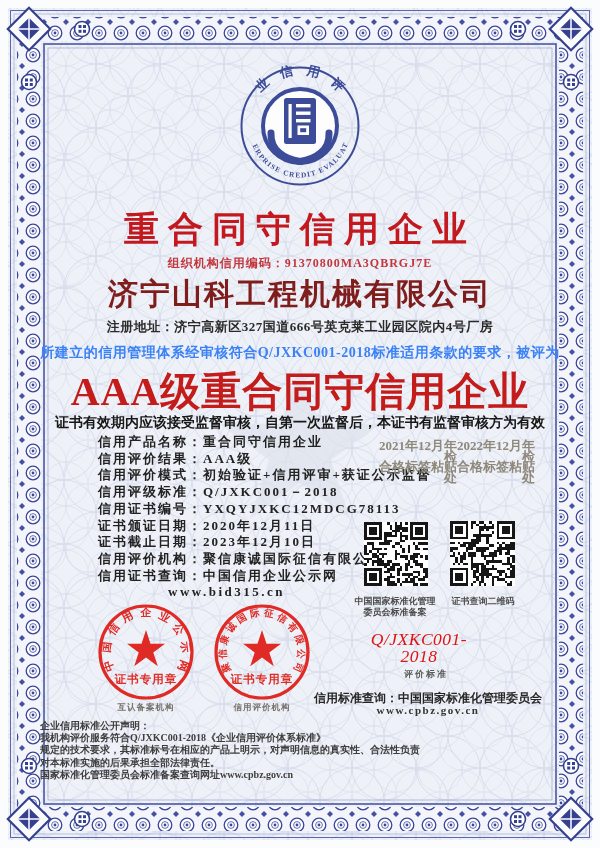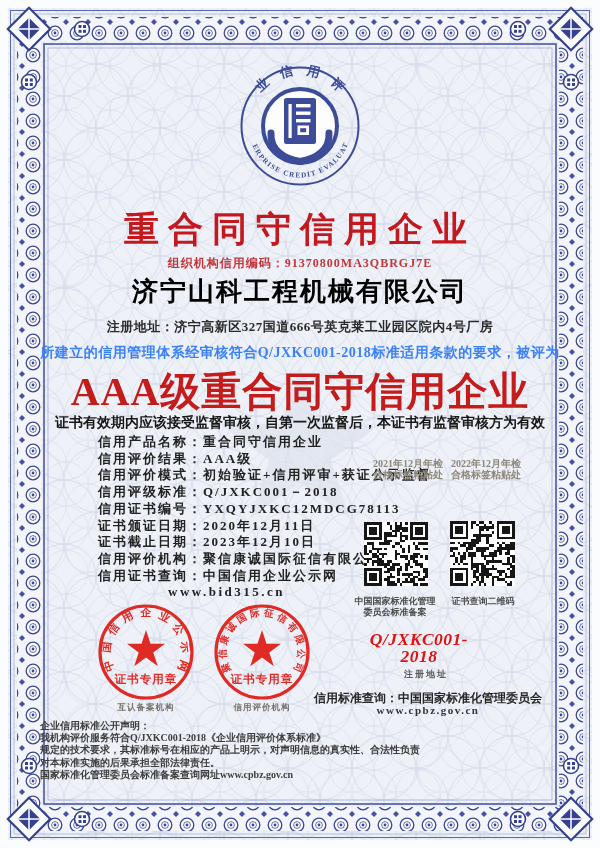--- a/index.html
+++ b/index.html
@@ -4,38 +4,38 @@
 <style>
   html,body{margin:0;padding:0;background:#ffffff;}
   body{font-family:"Liberation Serif","DejaVu Serif",serif;}
   .cert{position:relative;width:600px;height:848px;margin:0 auto;background:#fbfcfe;overflow:hidden;}
   .cert svg.frame{position:absolute;left:0;top:0;width:600px;height:848px;}
   .abs{position:absolute;}
   .ctr{left:0;width:600px;text-align:center;}
   .emblem{position:absolute;left:238px;top:64px;width:124px;height:124px;}
   .title{top:206px;font-size:35px;font-weight:700;color:#c4181f;letter-spacing:9px;}
   .orgcode{top:255px;font-size:12px;font-weight:700;color:#c2363c;letter-spacing:1px;}
-  .company{top:274px;font-size:26px;font-weight:700;color:#000000;letter-spacing:2px;}
+  .company{top:274px;font-size:30px;font-weight:700;color:#7f1d1d;letter-spacing:2px;}
   .address{top:318px;font-size:13px;font-weight:700;color:#2a2a2a;letter-spacing:0.5px;}
   .statement{top:344px;font-size:14px;font-weight:700;color:#3b82f6;letter-spacing:0.5px;}
   .rating{top:364px;font-size:40px;font-weight:700;color:#c41b1b;letter-spacing:1px;}
   .validity{top:414px;font-size:14px;font-weight:700;color:#171717;}
   .details{left:98px;top:434px;width:300px;font-size:13px;font-weight:700;color:#222;}
   .d-row{display:flex;line-height:16.7px;white-space:nowrap;}
   .d-label{letter-spacing:2px;}
   .d-value{letter-spacing:2px;}
   .d-url{line-height:16.7px;margin-left:70px;letter-spacing:2.5px;}
-  .yearcheck{top:459px;width:84px;text-align:left;font-size:10px;line-height:10.5px;color:#8f887b;font-weight:700;}
+  .yearcheck{top:441px;width:84px;text-align:right;font-size:13px;line-height:10.5px;color:#8f887b;font-weight:700;}
   .yc1{left:373px;} .yc2{left:451px;}
   .qr{position:absolute;}
   .qr1{left:364px;top:522px;width:64px;height:64px;}
   .qr2{left:450px;top:521px;width:65px;height:65px;}
   .qrcap{top:596px;width:110px;text-align:center;font-size:9px;line-height:10.5px;color:#4c4c4c;font-weight:700;}
   .qc1{left:340px;} .qc2{left:428px;}
-  .stdno{left:349px;top:631px;width:140px;text-align:center;font-size:17.5px;font-style:italic;font-weight:700;color:#e01212;line-height:17px;letter-spacing:0.5px;}
+  .stdno{left:349px;top:631px;width:140px;text-align:center;font-size:17.5px;font-style:italic;font-weight:400;color:#e01212;line-height:17px;letter-spacing:0.5px;}
   .stdlabel{left:376px;top:668px;width:100px;text-align:center;font-size:9px;color:#5a5a5a;font-weight:700;letter-spacing:2px;}
   .stdquery{left:308px;top:690px;width:240px;text-align:center;font-size:12px;font-weight:700;color:#262626;}
   .stdurl{left:308px;top:704px;width:240px;text-align:center;font-size:11px;font-weight:700;color:#333;letter-spacing:1.5px;}
   .seal{position:absolute;width:120px;height:120px;}
   .seal1{left:86px;top:592px;} .seal2{left:202px;top:592px;}
   .sealcap{top:702px;width:120px;text-align:center;font-size:8.5px;color:#76716a;font-weight:700;letter-spacing:1px;}
   .sc1{left:86px;} .sc2{left:202px;}
   .declaration{left:40px;top:720px;width:520px;text-align:left;font-size:10px;line-height:12.2px;font-weight:700;color:#3d3d3d;}
 </style>
 </head>
@@ -844,21 +844,21 @@
   <div class="abs qrcap qc1">
     <div>中国国家标准化管理</div>
     <div>委员会标准备案</div>
   </div>
   <div class="abs qrcap qc2">证书查询二维码</div>
 
   <div class="abs stdno">
     <div>Q/JXKC001-</div>
     <div>2018</div>
   </div>
-  <div class="abs stdlabel">注册地址</div>
+  <div class="abs stdlabel">评价标准</div>
   <div class="abs stdquery">信用标准查询：中国国家标准化管理委员会</div>
   <div class="abs stdurl">www.cpbz.gov.cn</div>
 
   <svg class="seal seal1" viewBox="-60 -60 120 120">
     <defs>
         <path id="arcL" d="M -28 23 A 36.2 36.2 0 1 1 28 23"></path>
       </defs>
     <circle r="46" fill="none" stroke="#e02a26" stroke-width="3.2"></circle>
     <text font-size="11" font-weight="bold" fill="#e02a26">
       <textPath href="#arcL" startOffset="50%" text-anchor="middle" textLength="150" lengthAdjust="spacing">中国信用企业公示网</textPath>

